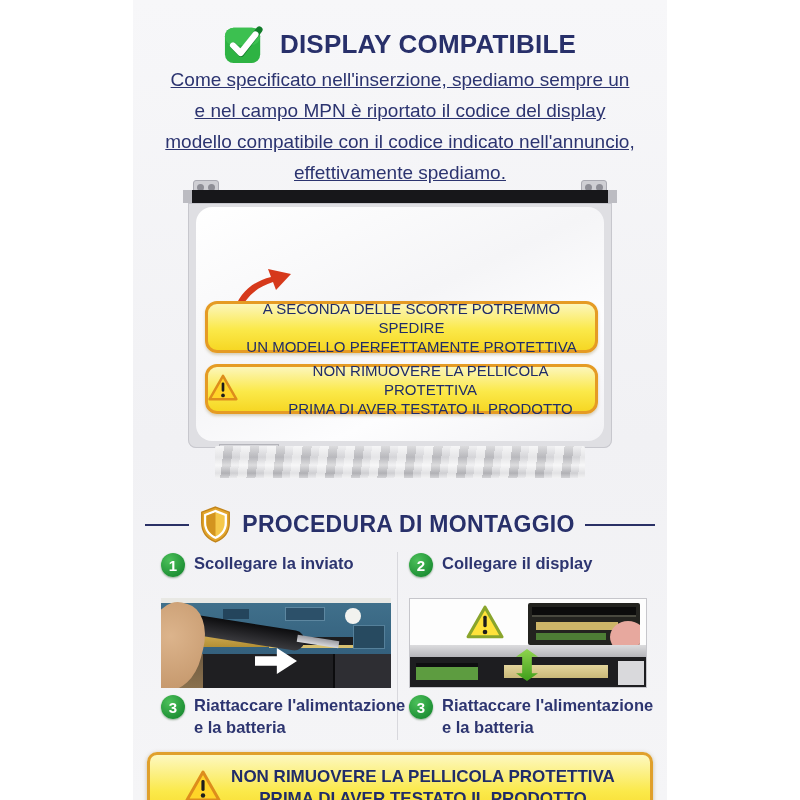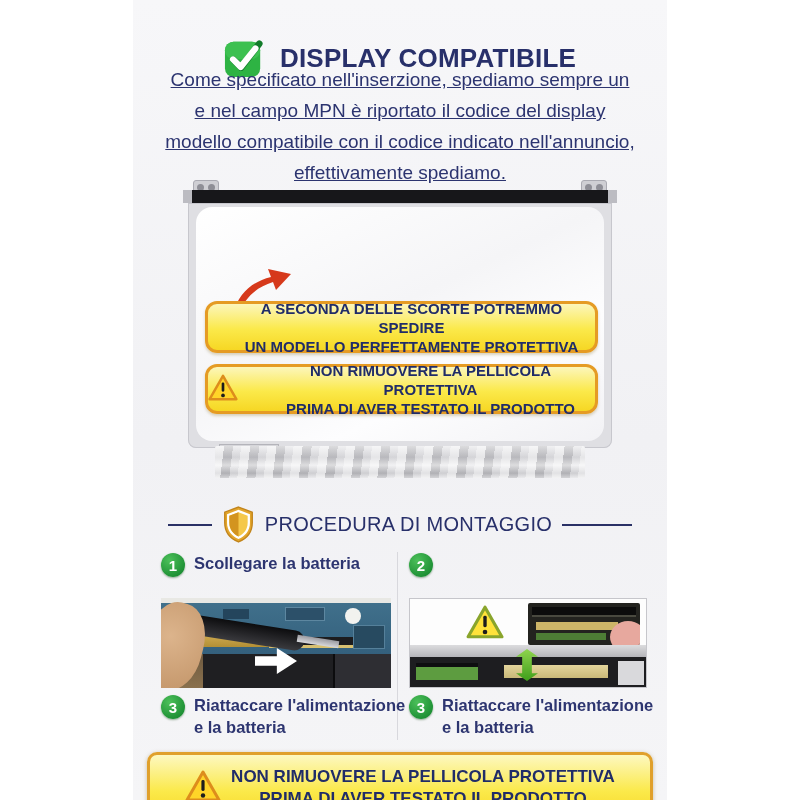--- a/index.html
+++ b/index.html
@@ -2,21 +2,21 @@
 <html><head>
 <meta charset="utf-8">
 <style>
   html,body{margin:0;padding:0;background:#ffffff;}
   *{box-sizing:border-box;font-family:"Liberation Sans", sans-serif;}
   .stage{position:relative;width:800px;height:800px;margin:0 auto;background:#ffffff;overflow:hidden;}
   .content{position:absolute;left:133px;top:0;width:534px;height:800px;
            background:linear-gradient(180deg,#f7f7f9 0%,#f1f1f4 55%,#f5f5f7 100%);}
 
   
-  .header-row{position:absolute;top:38px;left:0;width:100%;display:flex;justify-content:center;align-items:center;gap:16px;}
+  .header-row{position:absolute;top:24px;left:0;width:100%;display:flex;justify-content:center;align-items:center;gap:16px;}
   .check-badge{width:40px;height:40px;flex:0 0 auto;}
   .page-title{font-size:26px;font-weight:bold;color:#28306a;letter-spacing:.2px;}
 
   
   .intro{position:absolute;top:64px;left:0;width:100%;text-align:center;color:#2c3470;font-size:19px;line-height:31px;text-decoration:underline;}
 
   
   .laptop{position:absolute;left:52px;top:180px;width:430px;height:298px;}
   .hinge{position:absolute;top:0;width:26px;height:20px;background:#cfcfd4;border:1px solid #aaaab2;border-radius:3px;display:flex;align-items:flex-start;justify-content:center;gap:4px;padding-top:3px;}
   .hinge span{width:7px;height:7px;border-radius:50%;background:#8e8e96;display:block;}
@@ -27,33 +27,33 @@
   .panel{position:absolute;top:23px;left:3px;right:3px;bottom:30px;background:#dfdfe3;border-radius:0 0 8px 8px;box-shadow:inset 0 0 0 1px #c7c7cd;}
   .screen{position:absolute;top:4px;left:8px;right:8px;bottom:7px;border-radius:16px;
           background:linear-gradient(155deg,#ffffff 0%,#f5f5f7 45%,#fdfdfe 70%,#f2f2f5 100%);}
   .red-arrow{position:absolute;left:40px;top:86px;width:74px;height:48px;}
   .ybanner{position:absolute;left:20px;right:17px;border:3px solid #e59b24;border-radius:12px;
            background:linear-gradient(180deg,#fcf6bb 0%,#fbe94a 55%,#f6d724 100%);
            display:flex;align-items:center;justify-content:center;gap:8px;
            box-shadow:0 2px 3px rgba(120,90,0,.25);}
   .stock-banner{top:121px;height:52px;}
   .film-banner{top:184px;height:50px;}
-  .ybanner .txt{text-align:center;font-weight:bold;color:#202c68;font-size:15px;line-height:19px;margin-left:20px;}
+  .ybanner .txt{text-align:center;font-weight:normal;color:#202c68;font-size:15px;line-height:19px;margin-left:20px;}
   .warn-tri{flex:0 0 auto;}
   .foil{position:absolute;bottom:0;left:30px;right:30px;height:32px;border-radius:2px;
         background:
           repeating-linear-gradient(97deg, rgba(255,255,255,.55) 0 9px, rgba(0,0,0,.07) 9px 18px, rgba(255,255,255,.25) 18px 26px),
           linear-gradient(180deg,#ececee 0%,#c6c6cb 35%,#ededef 60%,#bebec3 85%,#e4e4e7 100%);}
   .foil-tab{position:absolute;left:34px;bottom:22px;width:60px;height:12px;background:#d6d6da;border:1px solid #b4b4ba;}
 
   
   .proc-row{position:absolute;top:506px;left:0;width:100%;display:flex;align-items:center;justify-content:center;gap:10px;}
   .proc-line{height:2px;background:#2a3166;}
   .pl-l{width:44px;} .pl-r{width:70px;}
-  .proc-title{font-size:20px;font-weight:normal;color:#28306a;letter-spacing:.3px;}
+  .proc-title{font-size:23px;font-weight:bold;color:#28306a;letter-spacing:.3px;}
   .shield{width:33px;height:37px;flex:0 0 auto;}
 
   
   .col-divider{position:absolute;left:264px;top:552px;width:1px;height:188px;background:#d8d8dd;}
   .step{position:absolute;display:flex;gap:9px;align-items:flex-start;}
   .step-num{width:24px;height:24px;flex:0 0 auto;border-radius:50%;
             background:radial-gradient(circle at 35% 30%,#4cc05a,#1d8f34 75%);
             color:#fff;font-weight:bold;font-size:15px;display:flex;align-items:center;justify-content:center;
             box-shadow:0 1px 2px rgba(0,60,0,.4);margin-top:1px;}
   .step-txt{font-size:16.5px;font-weight:bold;color:#2d3570;line-height:22px;}
@@ -191,27 +191,28 @@
       </span>
       <span class="proc-title">PROCEDURA DI MONTAGGIO</span>
       <span class="proc-line pl-r"></span>
     </div>
 
     <div class="col-divider"></div>
 
     <div class="step step-1">
       <span class="step-num">1</span>
       <span class="step-txt">
-        <div>Scollegare la batteria</div>
+        <div>Scollegare la inviato</div>
       </span>
     </div>
 
     <div class="step step-2">
       <span class="step-num">2</span>
       <span class="step-txt">
+        <div>Collegare il display</div>
       </span>
     </div>
 
     <div class="photo-left">
       <div class="lp-board">
         <div class="lp-chip1"></div>
         <div class="lp-chip2"></div>
         <div class="lp-dot"></div>
         <div class="lp-comp"></div>
         <div class="lp-gold"></div>

